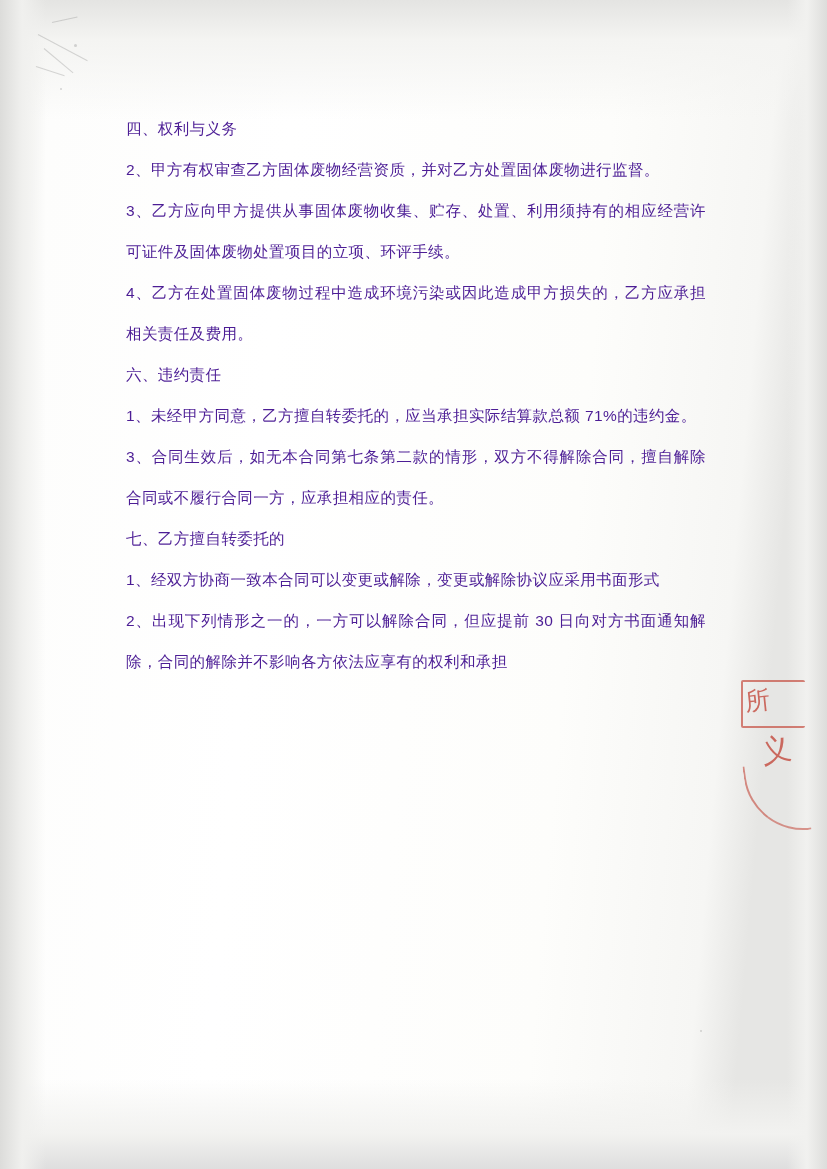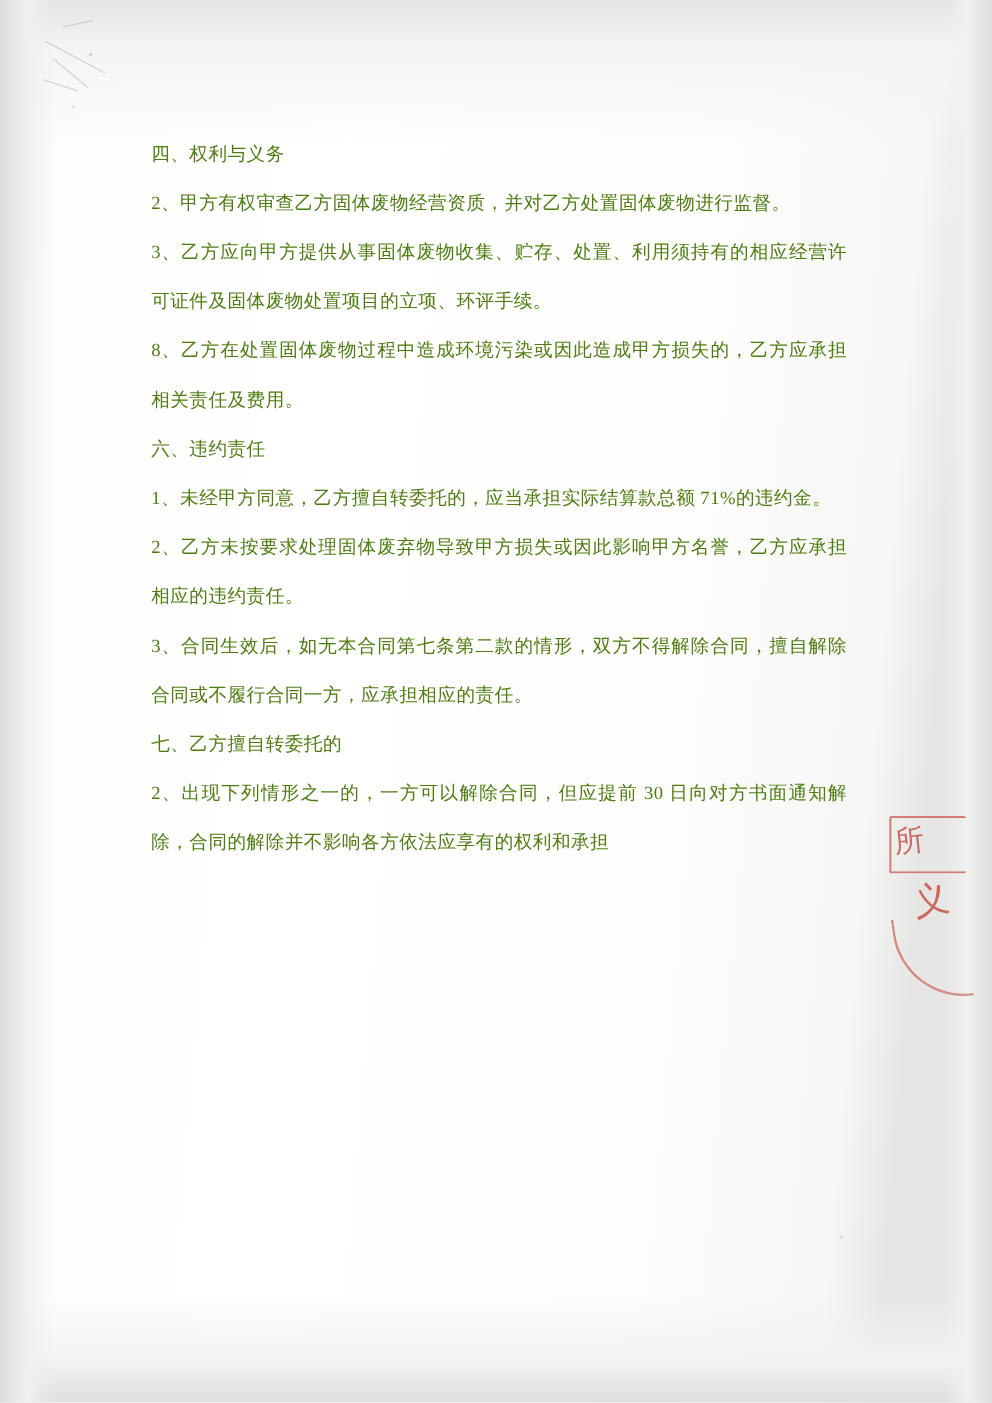--- a/index.html
+++ b/index.html
@@ -55,26 +55,25 @@
 
   .doc-body {
     position: absolute;
     left: 126px;
     top: 108px;
     width: 580px;
   }
   .para {
     font-size: 15.5px;
     line-height: 41px;
-    color: #4d7c0f;
+    color: #4c1d95;
     letter-spacing: 0.4px;
     text-align: justify;
     margin: 0;
     white-space: pre-wrap;
-    font-family: Liberation Serif, serif;
   }
   
   .stamp {
     position: absolute;
     right: 8px;
     top: 676px;
     width: 80px;
     height: 175px;
     pointer-events: none;
   }
@@ -137,26 +136,26 @@
   <div class="crease crease-4"></div>
 
   <div class="speck" style="left:74px; top:44px; width:3px; height:3px;"></div>
   <div class="speck" style="left:60px; top:88px; width:2px; height:2px;"></div>
   <div class="speck" style="left:700px; top:1030px; width:2px; height:2px;"></div>
 
   <div class="doc-body">
     <p class="para">四、权利与义务</p>
     <p class="para">2、甲方有权审查乙方固体废物经营资质，并对乙方处置固体废物进行监督。</p>
     <p class="para">3、乙方应向甲方提供从事固体废物收集、贮存、处置、利用须持有的相应经营许可证件及固体废物处置项目的立项、环评手续。</p>
-    <p class="para">8、乙方在处置固体废物过程中造成环境污染或因此造成甲方损失的，乙方应承担相关责任及费用。</p>
+    <p class="para">4、乙方在处置固体废物过程中造成环境污染或因此造成甲方损失的，乙方应承担相关责任及费用。</p>
     <p class="para">六、违约责任</p>
     <p class="para">1、未经甲方同意，乙方擅自转委托的，应当承担实际结算款总额 71%的违约金。</p>
-    <p class="para">2、乙方未按要求处理固体废弃物导致甲方损失或因此影响甲方名誉，乙方应承担相应的违约责任。</p>
     <p class="para">3、合同生效后，如无本合同第七条第二款的情形，双方不得解除合同，擅自解除合同或不履行合同一方，应承担相应的责任。</p>
     <p class="para">七、乙方擅自转委托的</p>
+    <p class="para">1、经双方协商一致本合同可以变更或解除，变更或解除协议应采用书面形式</p>
     <p class="para">2、出现下列情形之一的，一方可以解除合同，但应提前 30 日向对方书面通知解除，合同的解除并不影响各方依法应享有的权利和承担</p>
   </div>
 
   <div class="stamp">
     <div class="stamp-box"></div>
     <div class="stamp-ink stamp-char-1">所</div>
     <div class="stamp-ink stamp-char-2">义</div>
     <div class="stamp-swoosh"></div>
   </div>
 </div>

